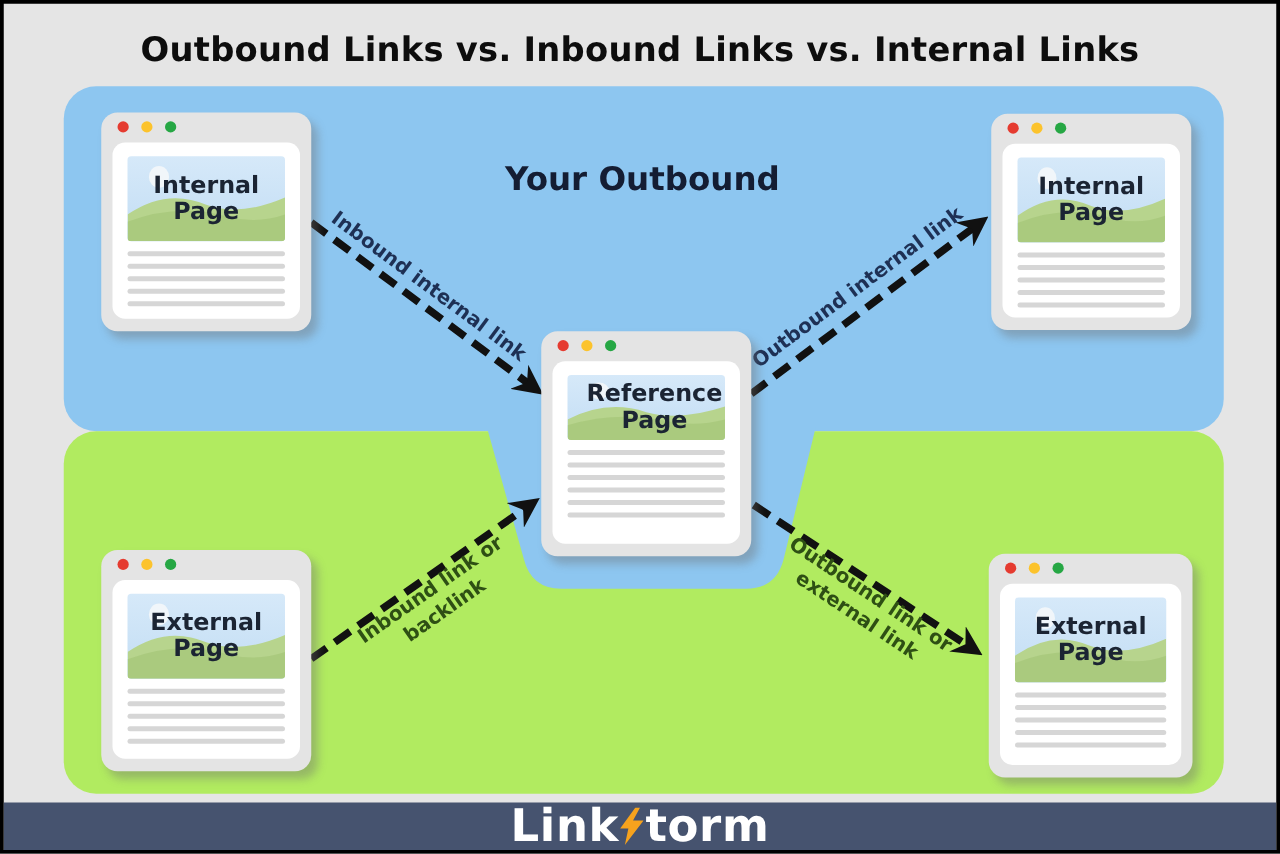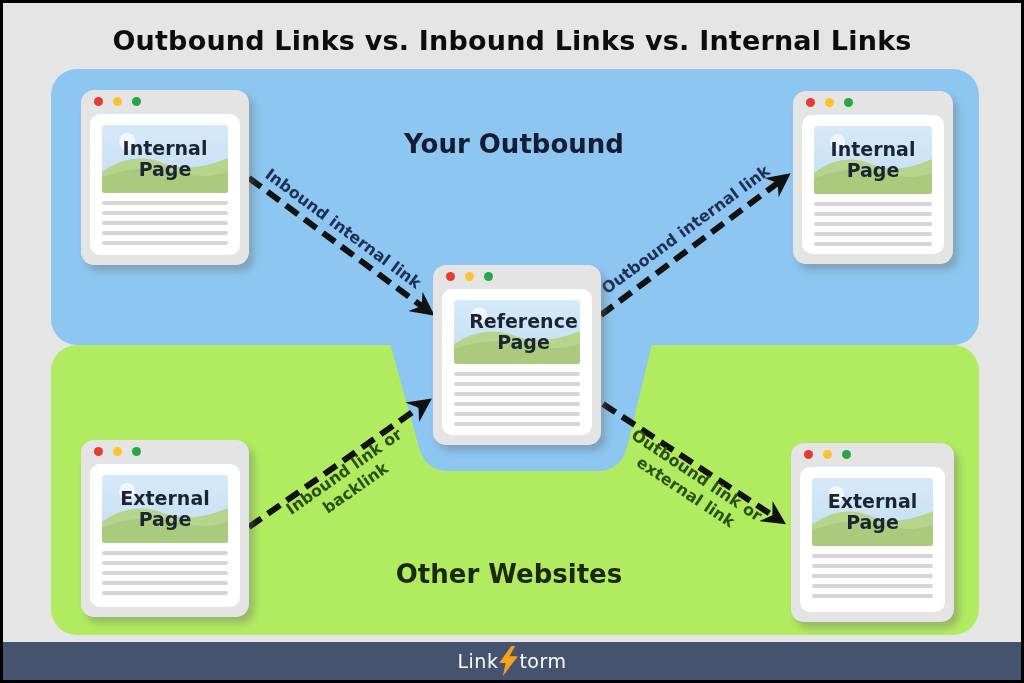--- a/index.html
+++ b/index.html
@@ -82,21 +82,21 @@
   .thumb {
     position: relative;
     height: 68px;
     border-radius: 3px;
     overflow: hidden;
     background: linear-gradient(180deg, #d6e9f9 0%, #c2ddf4 100%);
     display: flex;
     align-items: center;
     justify-content: center;
   }
-  .card.center-card .thumb { height: 64px; padding-left: 13px; }
+  .card.center-card .thumb { height: 52px; padding-left: 13px; }
   .thumb svg.hills {
     position: absolute;
     left: 0; bottom: 0;
     width: 100%; height: 100%;
   }
   .thumb-title {
     position: relative;
     z-index: 1;
     font-size: 19px;
     font-weight: bold;
@@ -114,22 +114,22 @@
     height: 38px;
     background: #46536f;
     display: flex;
     align-items: center;
     justify-content: center;
   }
   .logo {
     display: flex;
     align-items: center;
     color: #ffffff;
-    font-size: 19px;
-    font-weight: normal;
+    font-size: 36px;
+    font-weight: bold;
     letter-spacing: 0.5px;
   }
   .logo svg.bolt { width: 19px; height: 30px; margin: 0 1px; }
 </style>
 </head>
 <body>
 
 <div class="frame">
 
   <h1 class="title">Outbound Links vs. Inbound Links vs. Internal Links</h1>
@@ -144,21 +144,20 @@
     <rect x="48" y="342" width="928" height="290" rx="26" fill="#b1eb60"></rect>
     <path d="M386,337 L650,337 L624,444 Q618,468 594,468 L446,468 Q422,468 416,444 Z" fill="#8dc6f0"></path>
 
     <line class="arrow" x1="246" y1="175" x2="424" y2="307" marker-end="url(#ah)"></line>
     <line class="arrow" x1="598" y1="312" x2="780" y2="176" marker-end="url(#ah)"></line>
     <line class="arrow" x1="246" y1="524" x2="421" y2="401" marker-end="url(#ah)"></line>
     <line class="arrow" x1="600" y1="401" x2="775" y2="516" marker-end="url(#ah)"></line>
   </svg>
 
   <div class="region-label heading-blue" style="left:511px; top:141px">Your Outbound</div>
-  <div class="region-label heading-green" style="left:506px; top:571px">Other Websites</div>
 
   <div class="arrow-label on-blue" style="left:340px; top:226px; --rot:36.5deg">
     <span>Inbound internal link</span>
   </div>
   <div class="arrow-label on-blue" style="left:683px; top:227px; --rot:-36.5deg">
     <span>Outbound internal link</span>
   </div>
   <div class="arrow-label on-green" style="left:347px; top:477px; --rot:-35deg">
     <span>Inbound link or</span>
     <span>backlink</span>

